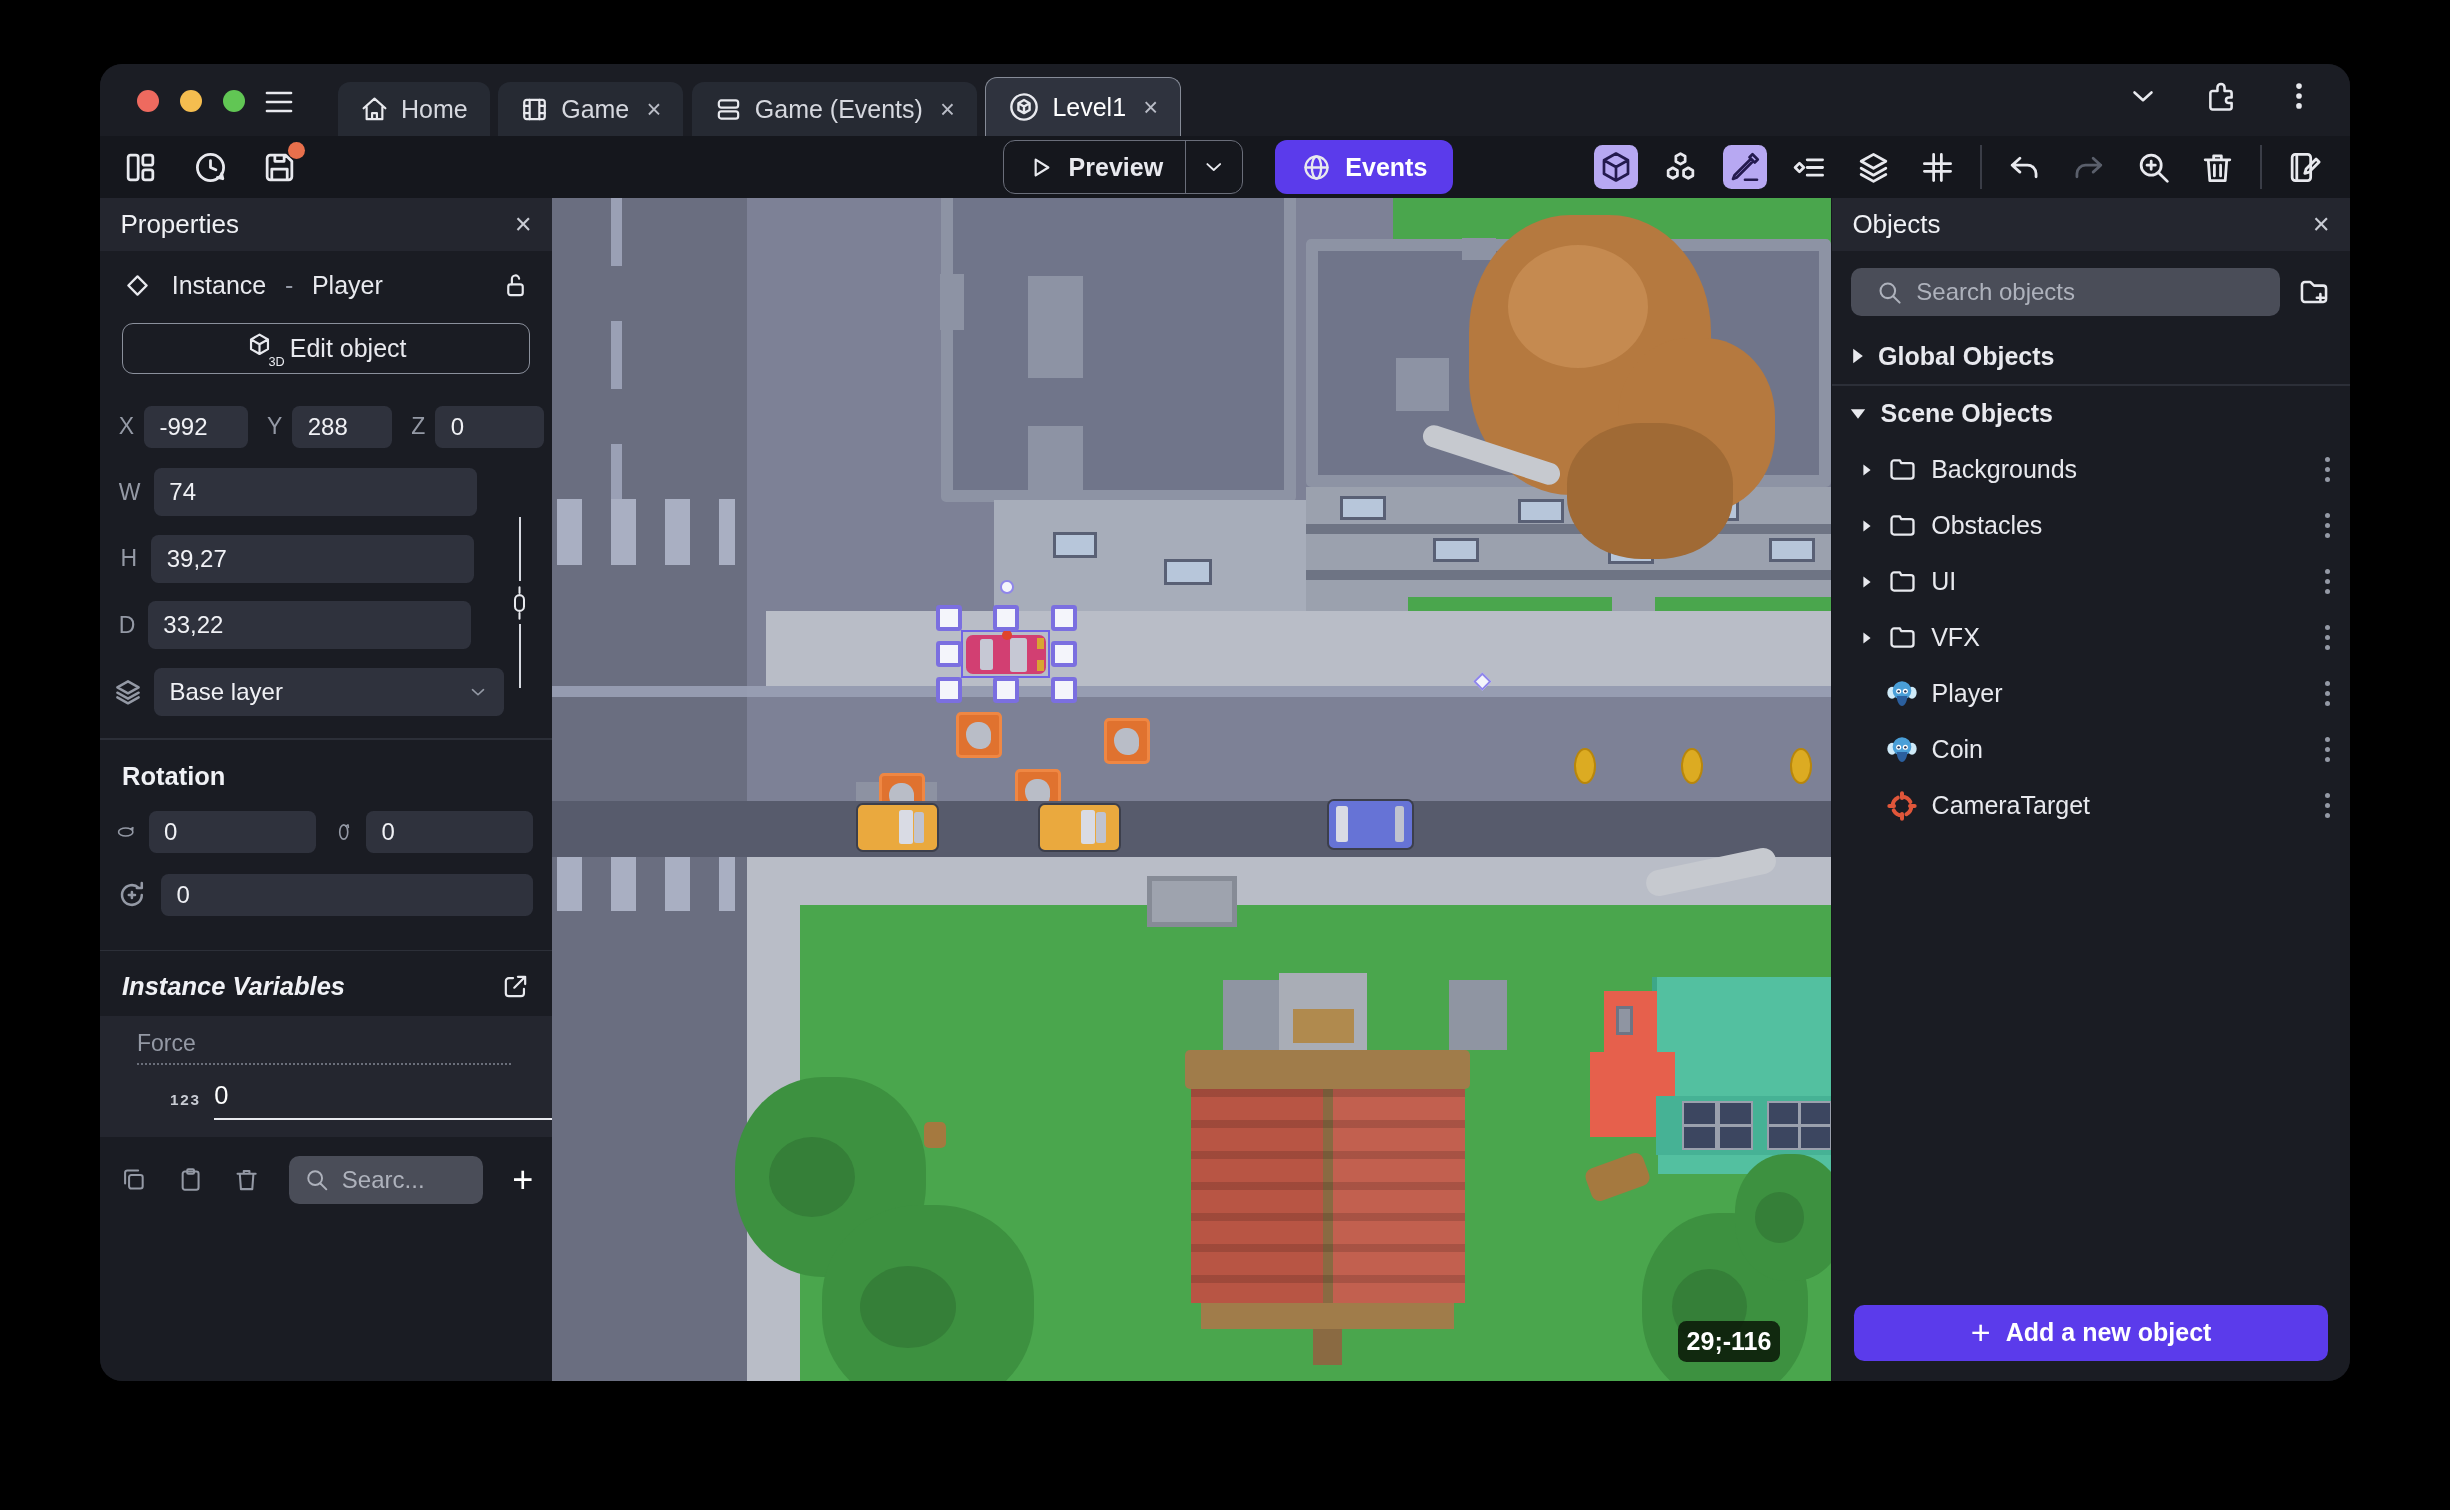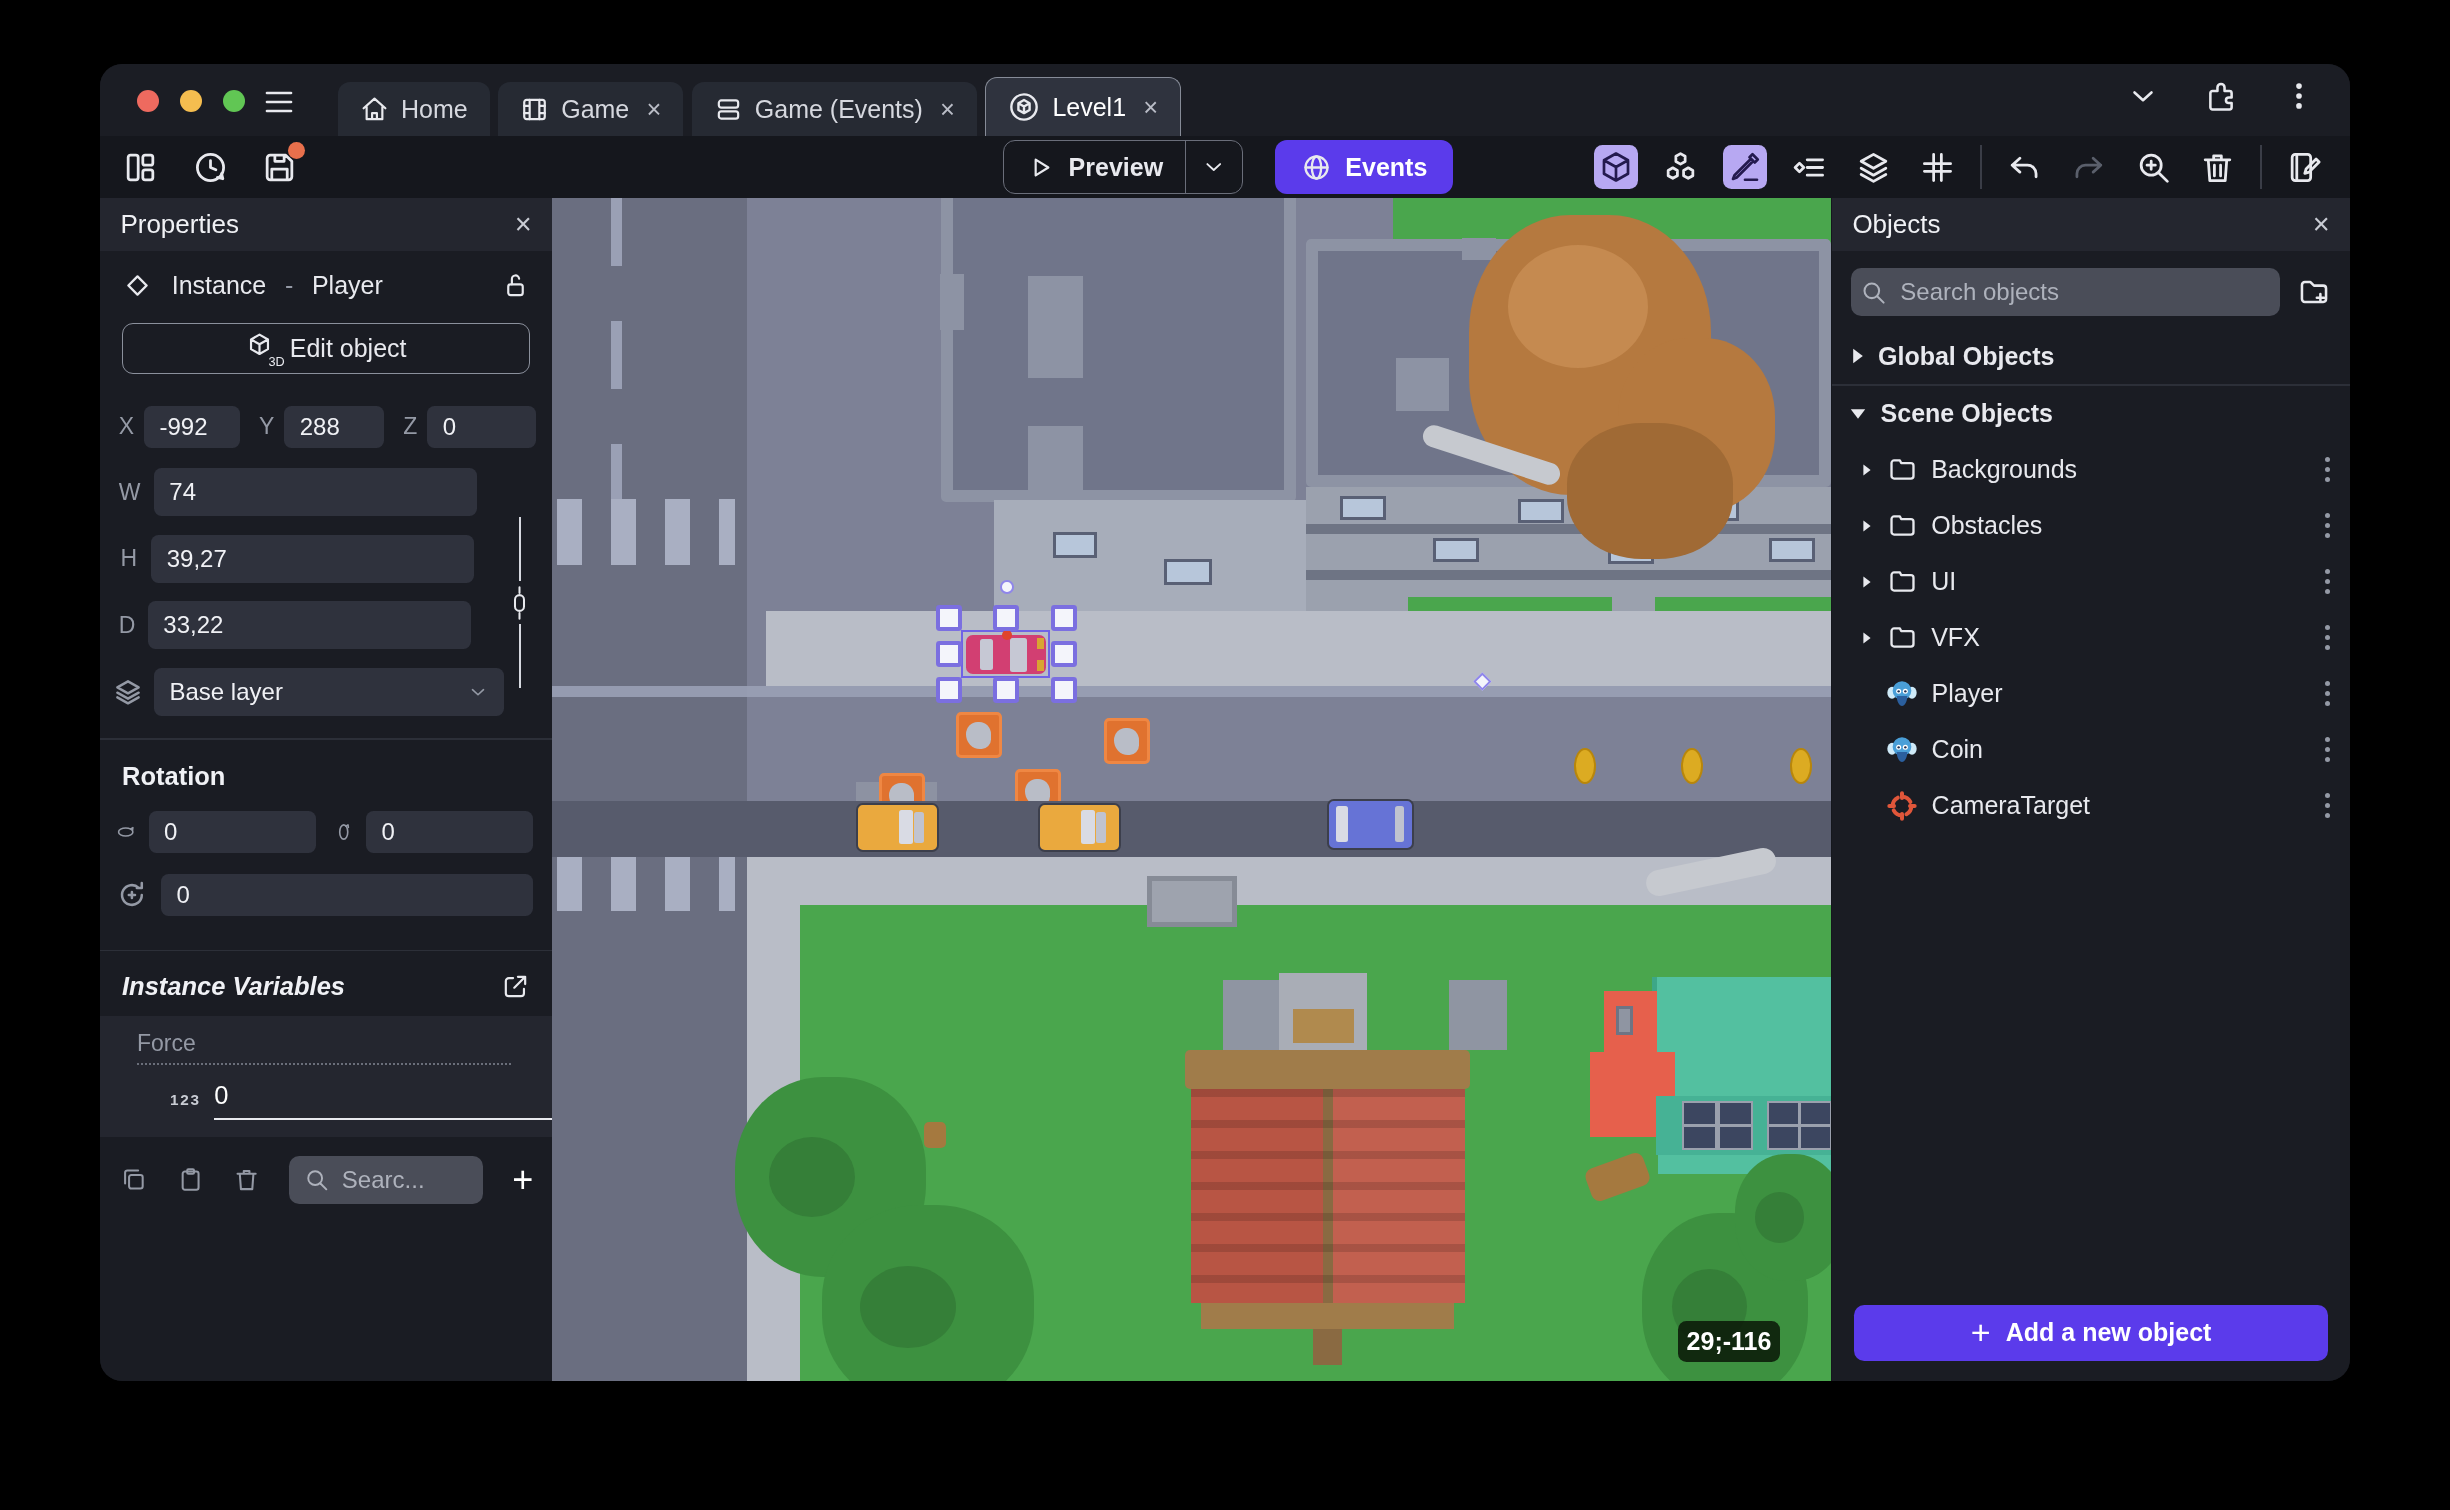--- a/index.html
+++ b/index.html
@@ -269,21 +269,21 @@
       <span style="position:relative;">
         <svg class="ic" width="29" height="29" viewBox="0 0 24 24">
             <path d="M12 3l7 4v8l-7 4-7-4V7zM12 11l7-4M12 11 5 7M12 11v8"></path>
           </svg>
         <span style="position:absolute; right:-10.2px; bottom:-3.4px; font-size:12.7px; color:#e8e9ee;">3D</span>
       </span>
       <span>Edit object</span>
     </div>
     <div class="row" style="margin:32px 18.7px 0 18.7px; gap:10.2px;">
       <label class="axis">X</label>
-      <input class="field" style="width: 96px;" value="-992">
+      <input class="field" style="width: 104px;" value="-992">
       <label class="axis" style="margin-left:8.5px;">Y</label>
       <input class="field" style="width: 100px;" value="288">
       <label class="axis" style="margin-left:8.5px;">Z</label>
       <input class="field" style="width: 109px;" value="0">
     </div>
     <div class="row" style="margin:20.4px 18.7px 0 18.7px; gap:13.6px;">
       <label class="axis">W</label>
       <input class="field" style="width: 323px; height: 48px;" value="74">
     </div>
     <div class="row" style="margin:18.7px 18.7px 0 20.4px; gap:14.4px;">
@@ -521,21 +521,21 @@
       <span>29;-116</span>
     </div>
   </div>
 
   <div id="rightpanel" class="panel">
     <div class="phead">
       <span>Objects</span>
       <span class="x">×</span>
     </div>
     <div class="row" style="margin:17px 18.7px 0 18.7px; gap:17px;">
-      <div class="pill row" style="flex:1; padding:0 9px; gap:13.6px;">
+      <div class="pill row" style="flex:1; padding:0 25px; gap:13.6px;">
         <svg class="ic" width="27" height="27" viewBox="0 0 24 24" style="stroke:#aeb2bc;">
             <circle cx="10.5" cy="10.5" r="6.5"></circle>
             <path d="M15.5 15.5 21 21"></path>
           </svg>
         <span style="color:#aeb2bc;" title="Search objects">Search objects</span>
       </div>
       <svg class="ic" width="34" height="34" viewBox="0 0 24 24">
           <path d="M3.5 7a2 2 0 0 1 2-2h4L12 7.5h6.5a2 2 0 0 1 2 2V17a2 2 0 0 1-2 2h-13a2 2 0 0 1-2-2zM16.5 13.5v5M14 16h5"></path>
         </svg>
     </div>

